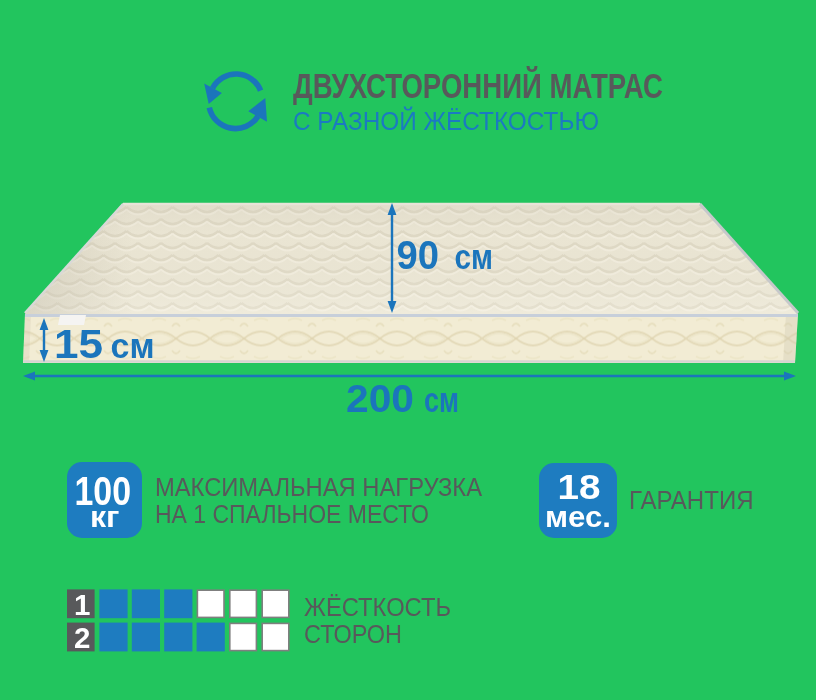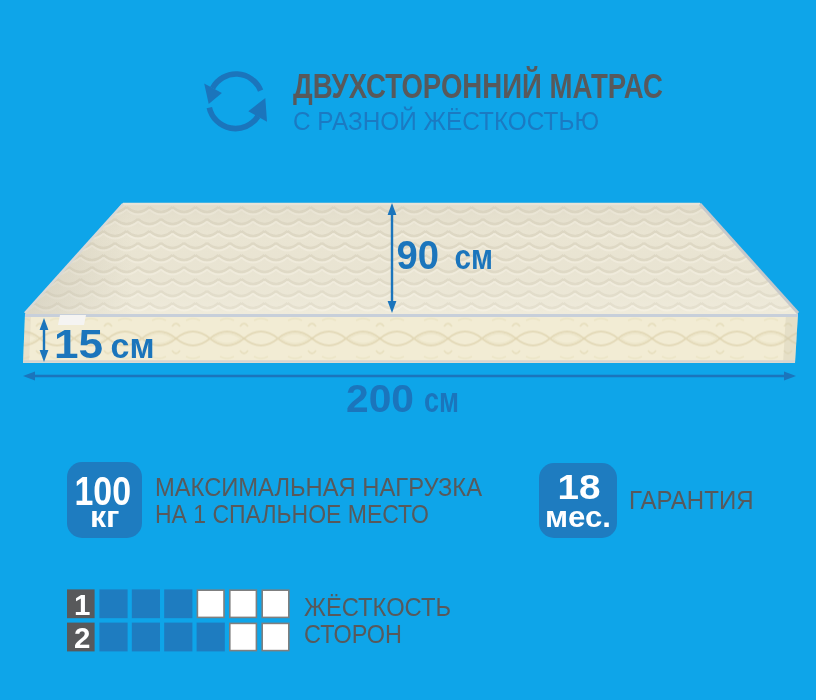--- a/index.html
+++ b/index.html
@@ -1,16 +1,16 @@
 <!DOCTYPE html>
 <html><head>
 <meta charset="utf-8">
 <style>
 html,body{margin:0;padding:0;background:#fff;}
-#page{position:relative;width:816px;height:700px;background:#0ea5e9;overflow:hidden;}
+#page{position:relative;width:816px;height:700px;background:#22c55e;overflow:hidden;}
 text{font-family:"Liberation Sans",sans-serif;}
 </style>
 </head>
 <body>
 <div id="page">
 <svg width="816" height="700" viewBox="0 0 816 700">
   <defs>
     <pattern id="quilt" width="23" height="24" patternUnits="userSpaceOnUse">
       <rect width="23" height="24" fill="#eae5d3"></rect>
       <path d="M0,3 Q11.5,13 23,3" fill="none" stroke="#dbd5c0" stroke-width="2.4" opacity="0.8"></path>

